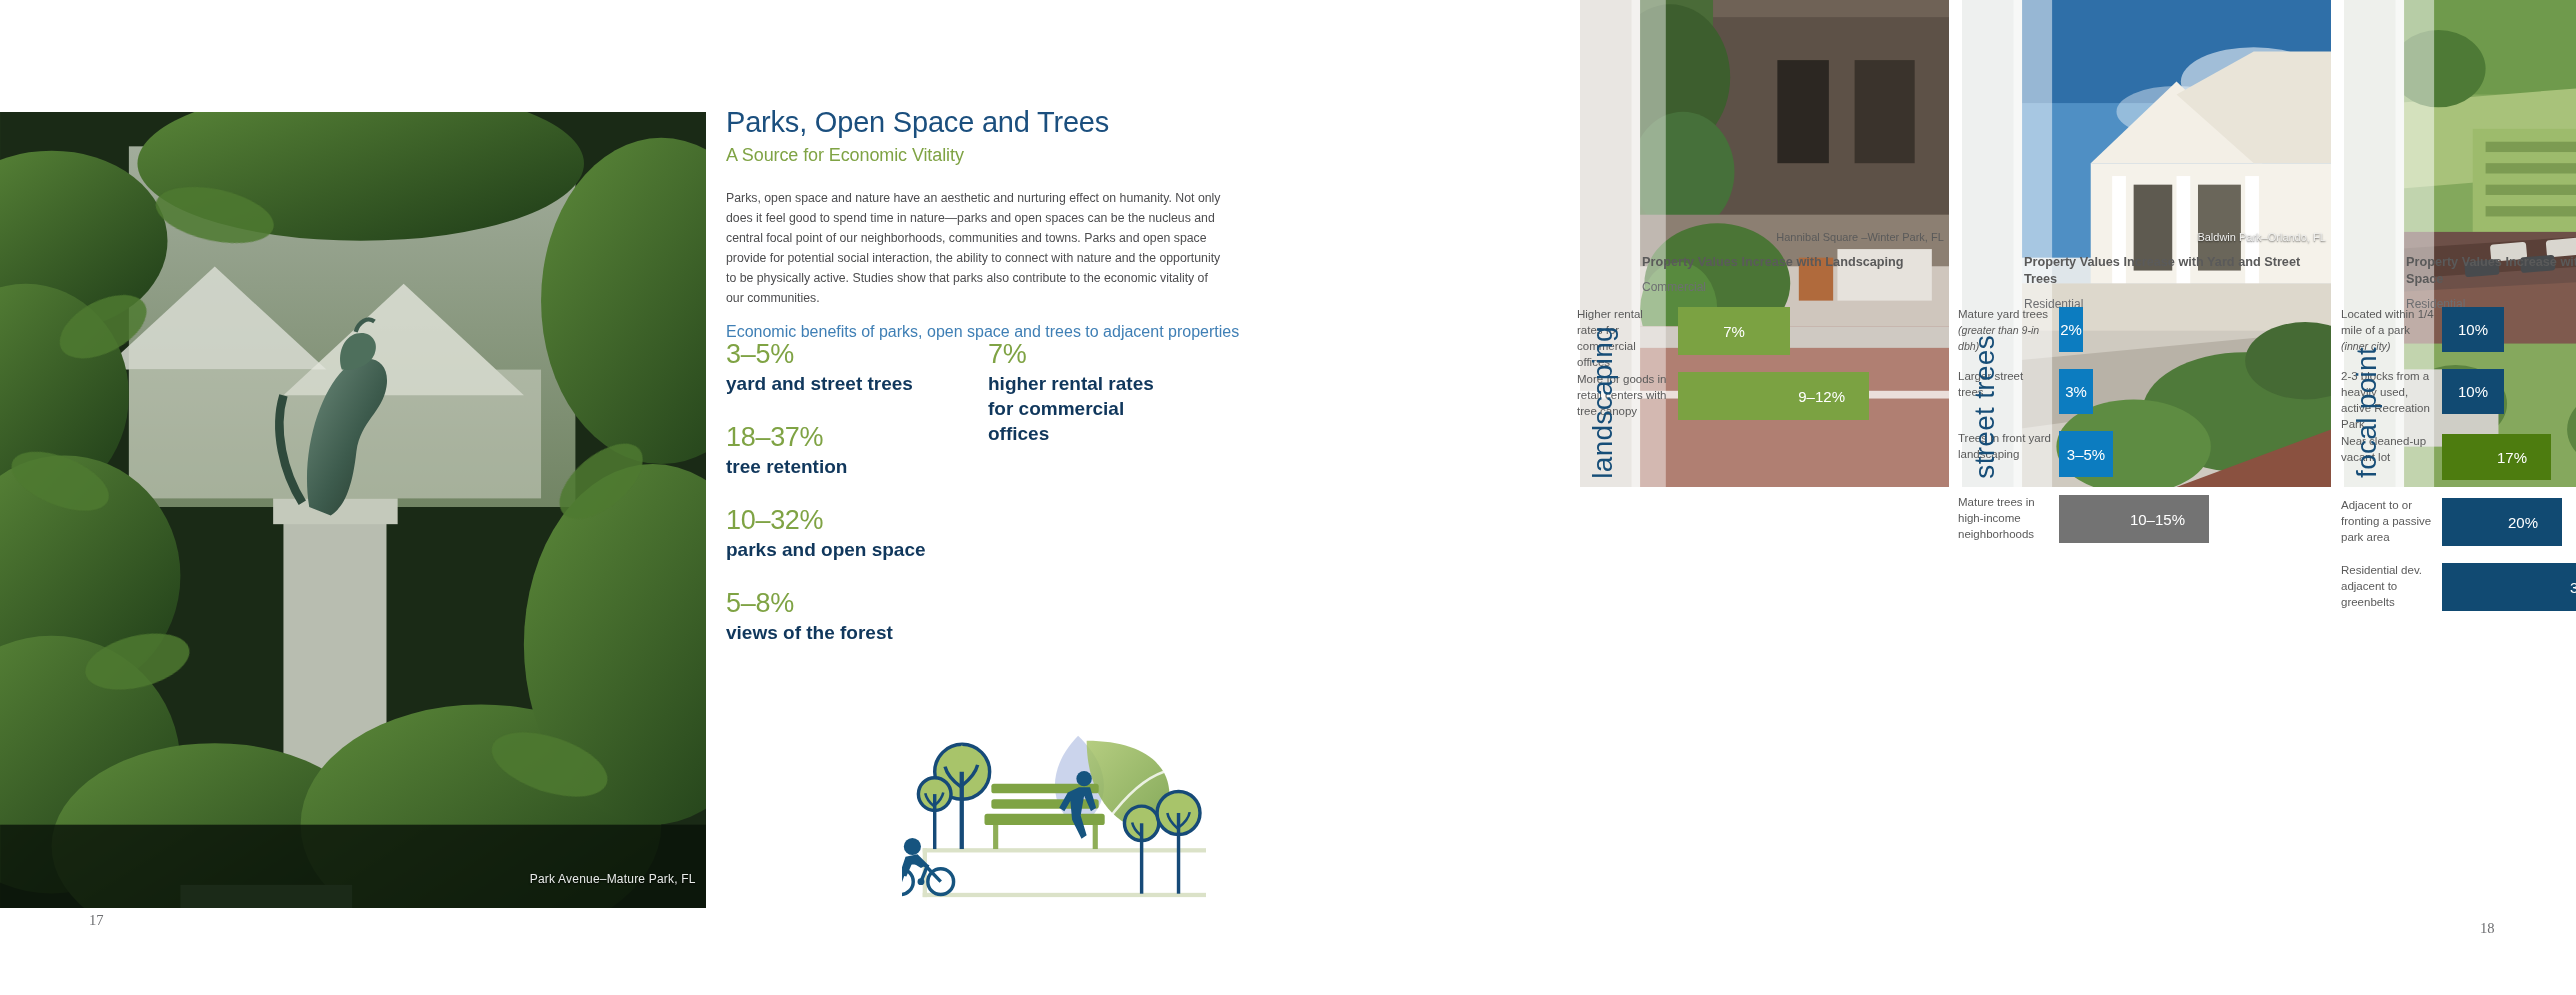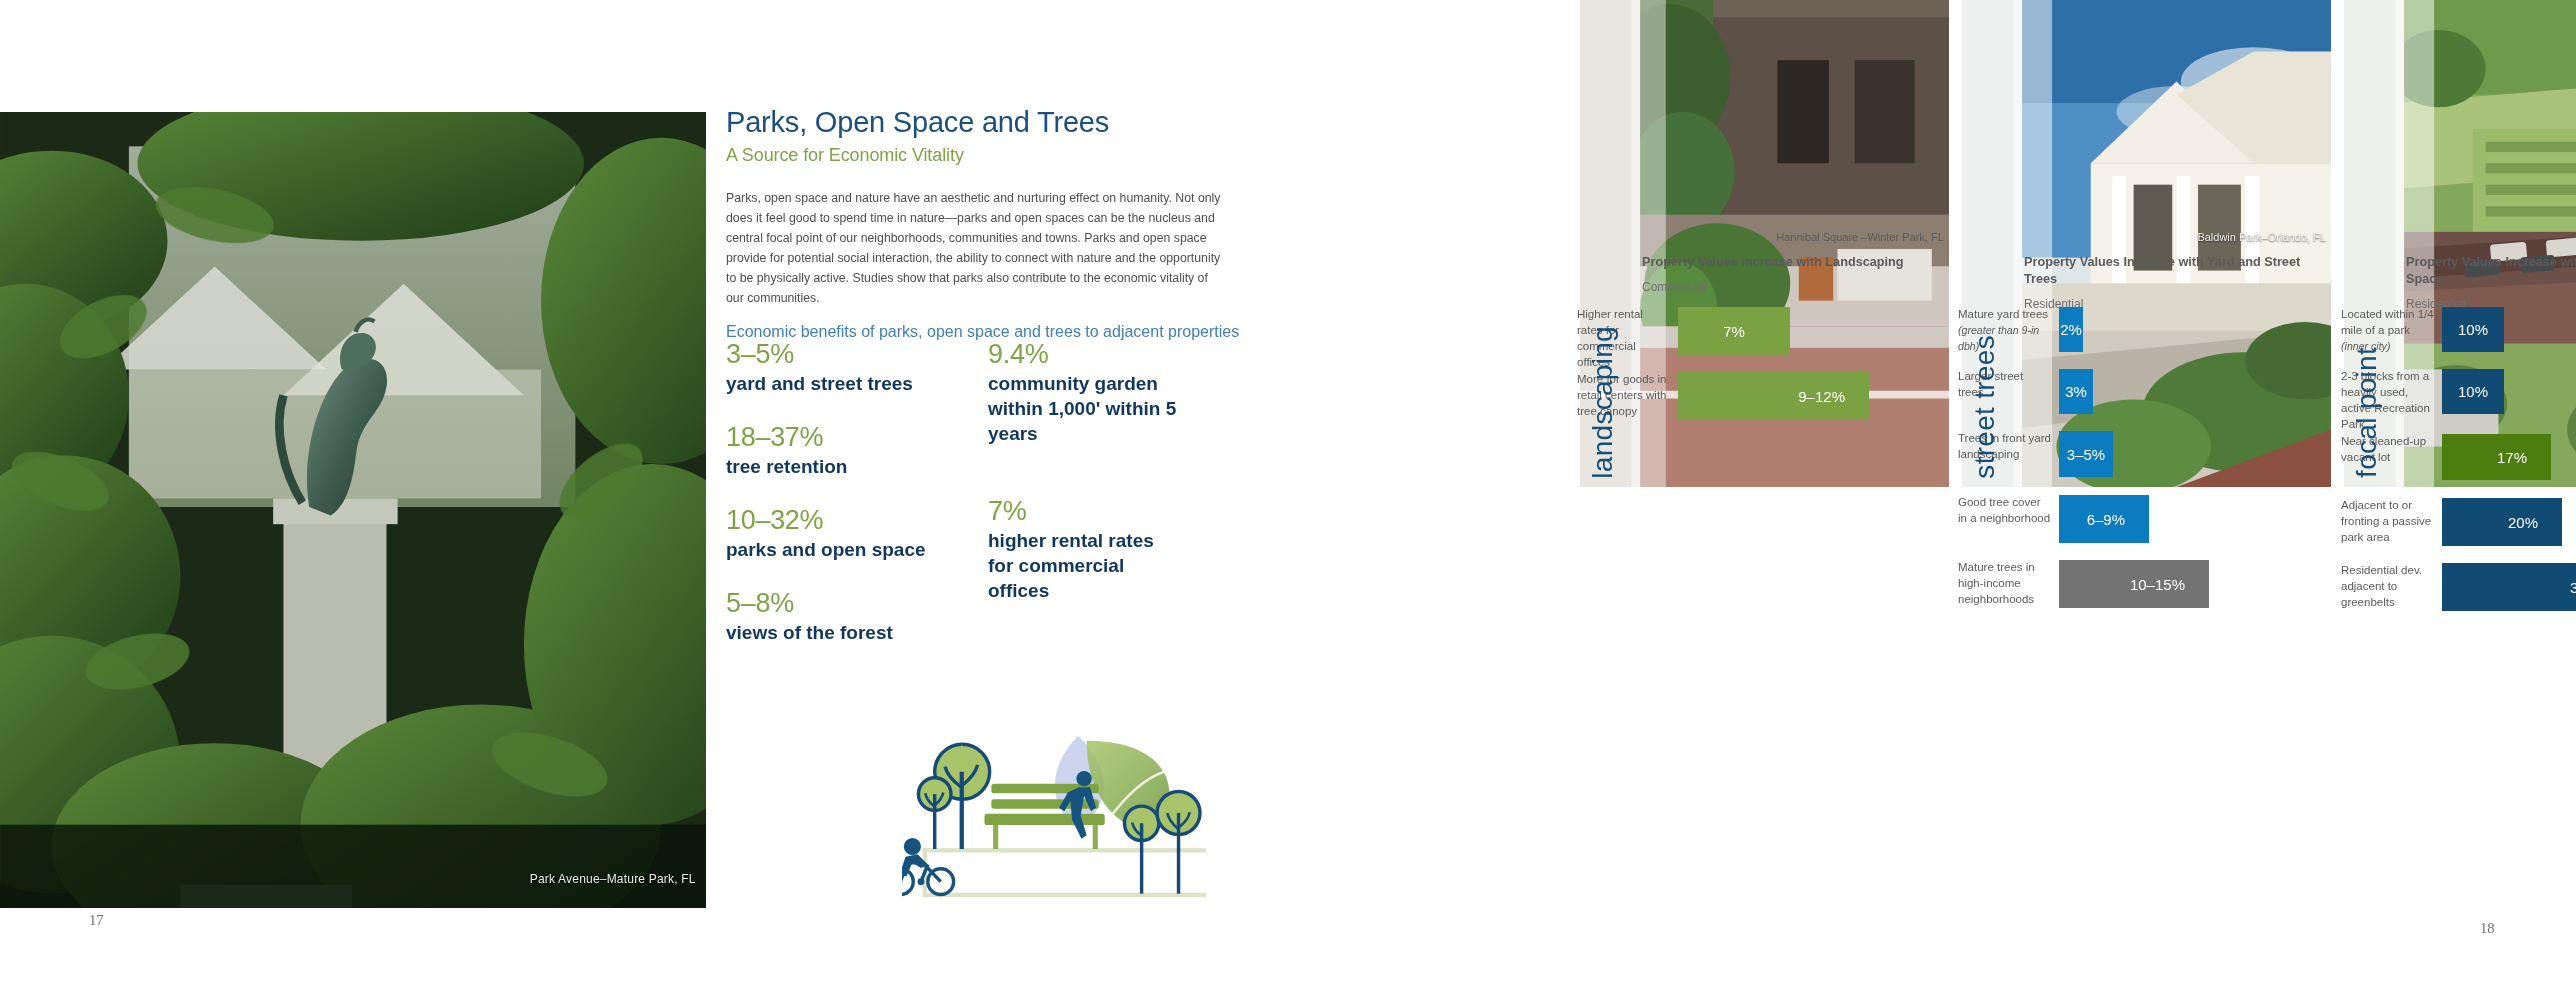--- a/index.html
+++ b/index.html
@@ -193,24 +193,20 @@
         <div class="stat">
           <div class="stat-num">10–32%</div>
           <div class="stat-lab">parks and open space</div>
         </div>
         <div class="stat">
           <div class="stat-num">5–8%</div>
           <div class="stat-lab">views of the forest</div>
         </div>
       </div>
       <div class="stat-col right">
-        <div class="stat" style="margin-bottom:50px;">
-          <div class="stat-num">9.4%</div>
-          <div class="stat-lab" style="width:197px;">community garden within 1,000' within 5 years</div>
-        </div>
         <div class="stat">
           <div class="stat-num">7%</div>
           <div class="stat-lab" style="width:185px;">higher rental rates for commercial offices</div>
         </div>
       </div>
     </div>
 
     <div id="illo">
       <svg width="335" height="176" viewBox="0 0 390 205">
         <defs>
@@ -414,24 +410,20 @@
       </div>
       <div class="bar-row" style="height:50px;">
         <div class="bar-label">Larger street trees</div>
         <div class="bar center" style="height:45px;background:#0c7cc0;width:34px;">3%</div>
       </div>
       <div class="bar-row" style="height:52px;">
         <div class="bar-label">Trees in front yard landscaping</div>
         <div class="bar center" style="height:46px;background:#0c7cc0;width:54px;">3–5%</div>
       </div>
       <div class="bar-row" style="height:53px;">
-        <div class="bar-label">Good tree cover in a neighborhood</div>
-        <div class="bar" style="height:48px;background:#0c7cc0;width:90px;">6–9%</div>
-      </div>
-      <div class="bar-row" style="height:53px;">
         <div class="bar-label">Mature trees in high-income neighborhoods</div>
         <div class="bar" style="height:48px;background:#737373;width:150px;">10–15%</div>
       </div>
     </div>
 
     <div class="bar-col b3">
       <div class="bar-row" style="height:50px;">
         <div class="bar-label">
           <span>Located within 1/4 mile of a park</span><br>
           <em>(inner city)</em>

